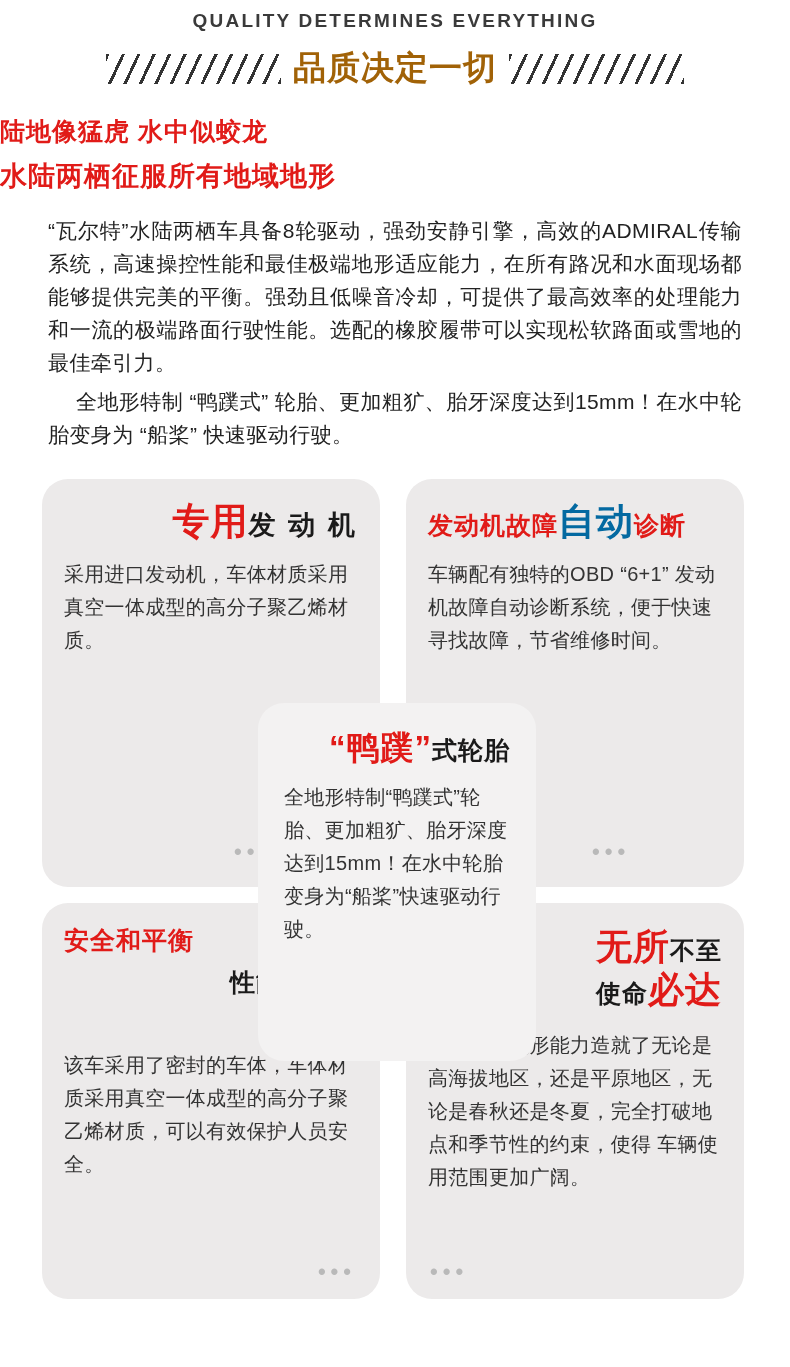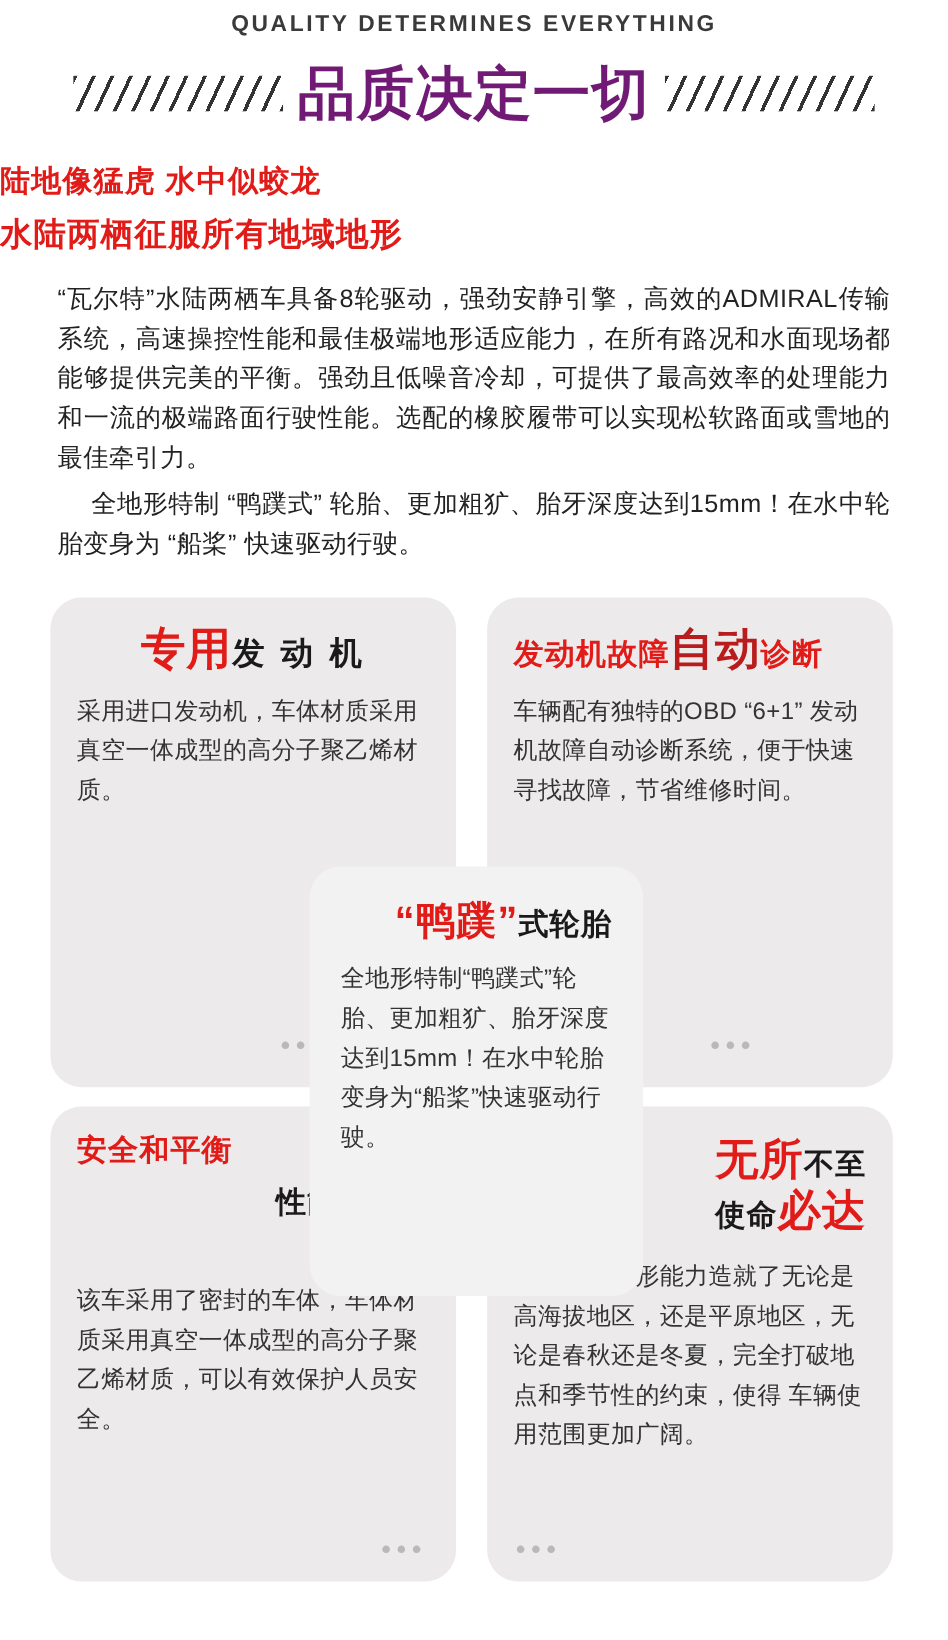--- a/index.html
+++ b/index.html
@@ -43,24 +43,24 @@
     content: "";
     position: absolute;
     inset: 0;
     background: repeating-linear-gradient(
       -65deg,
       #333 0px, #333 3px,
       transparent 3px, transparent 14px
     );
   }
   .headline {
-    font-size: 48px;
-    font-weight: bold;
-    letter-spacing: 1px;
-    color: #701a75;
+    font-size: 33px;
+    font-weight: bold;
+    letter-spacing: 1px;
+    color: #a16207;
     white-space: nowrap;
     font-family: "DejaVu Sans", "Liberation Sans", sans-serif;
   }
 
   .sub-red-1 {
     color: #e11b18;
     font-size: 25px;
     font-weight: bold;
     margin-top: 24px;
     letter-spacing: 1px;
@@ -139,21 +139,21 @@
     color: #e11b18;
     font-size: 25px;
     letter-spacing: 1px;
   }
   .t-red-big {
     color: #e11b18;
     font-size: 36px;
     letter-spacing: 1px;
   }
 
-  .title-tl { text-align: center; }
+  .title-tl { text-align: right; font-family: Liberation Serif, serif; }
   .title-tr { text-align: left; white-space: nowrap; }
   .title-bl { text-align: left; line-height: 1.25; }
   .title-br { text-align: left; line-height: 1.2; }
   .title-center { text-align: right; white-space: nowrap; }
 
   .card-body {
     font-size: 20px;
     line-height: 33px;
     color: #333;
     letter-spacing: 0.3px;
@@ -197,21 +197,21 @@
   <div class="card tl">
     <div class="card-title title-tl">
       <span class="t-big-red">专用</span><span class="t-dark">发 动 机</span>
     </div>
     <div class="card-body la">采用进口发动机，车体材质采用真空一体成型的高分子聚乙烯材质。</div>
     <div class="dots tl-dots">•••</div>
   </div>
 
   <div class="card tr">
     <div class="card-title title-tr">
-      <span class="t-red-sm">发动机故障</span><span class="t-big-red" style="color:#b91c1c">自动</span><span class="t-red-sm">诊断</span>
+      <span class="t-red-sm">发动机故障</span><span class="t-big-red" style="color:#0369a1">自动</span><span class="t-red-sm">诊断</span>
     </div>
     <div class="card-body ra">车辆配有独特的OBD “6+1” 发动机故障自动诊断系统，便于快速寻找故障，节省维修时间。</div>
     <div class="dots tr-dots">•••</div>
   </div>
 
   <div class="card bl">
     <div class="card-title title-bl">
       <div><span class="t-red-sm">安全和平衡</span></div>
       <div style="text-align:right"><span class="t-dark-sm">性能</span><span class="t-big-red">优越</span></div>
     </div>

